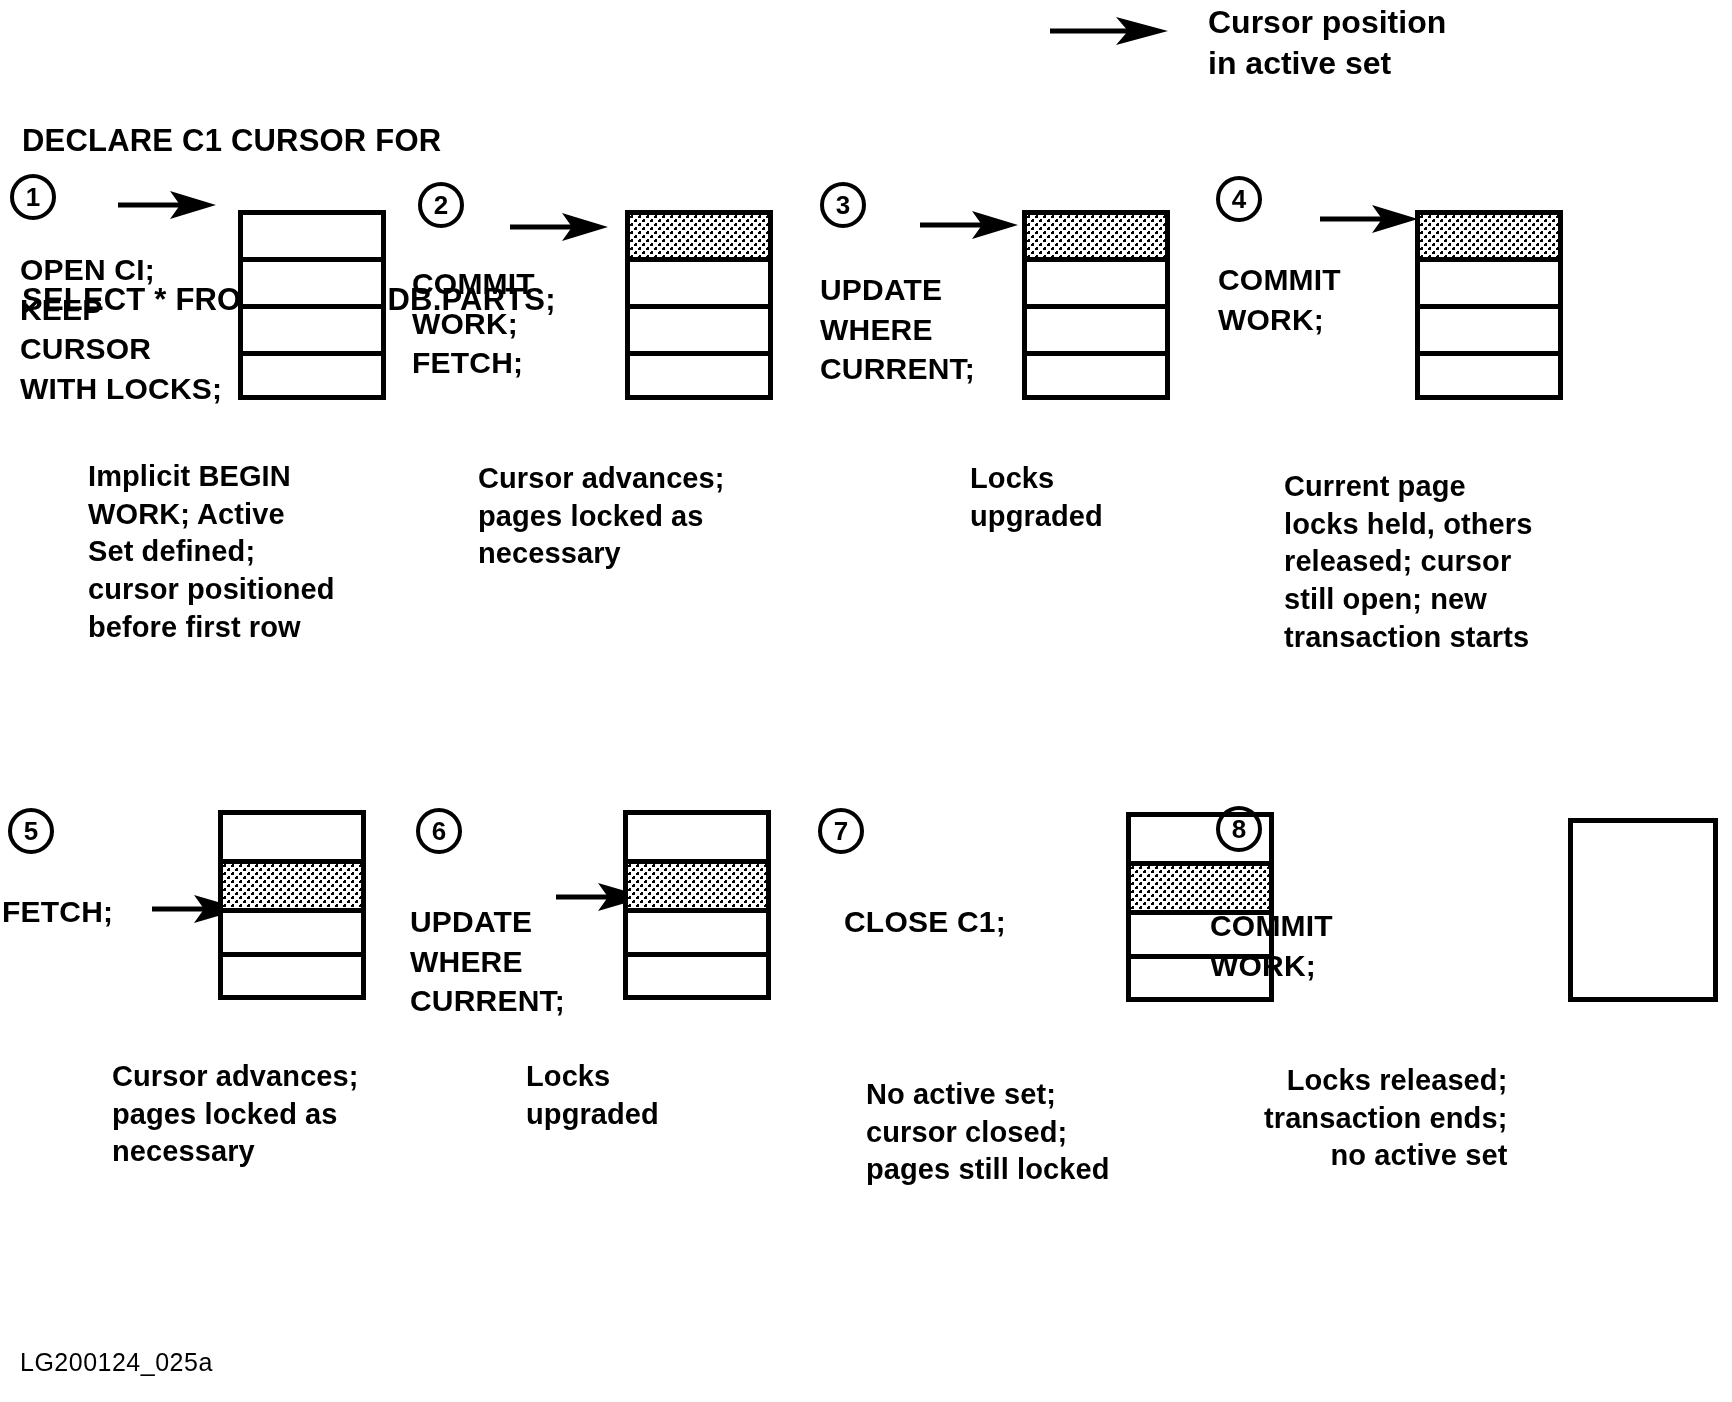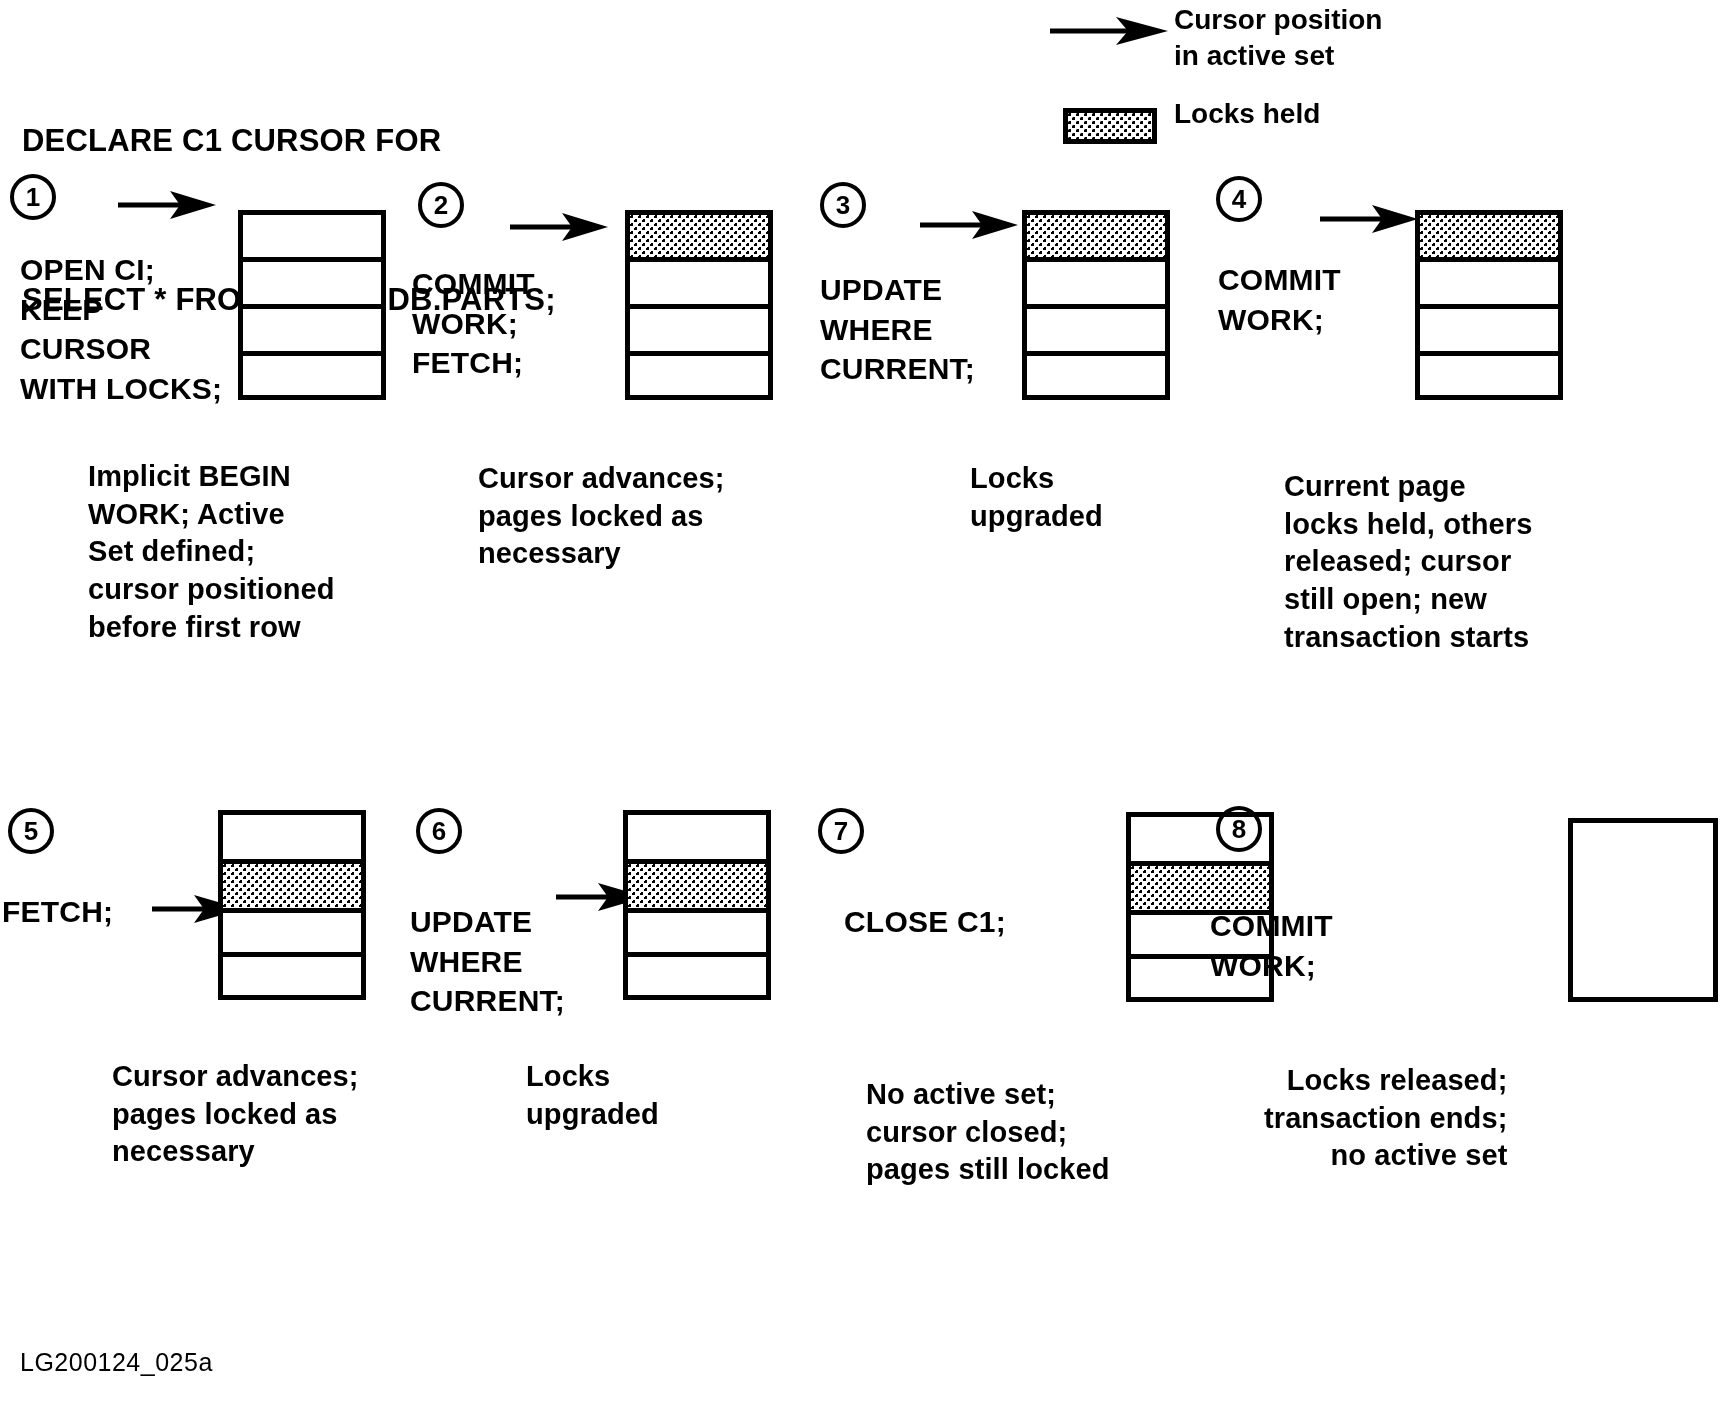--- a/index.html
+++ b/index.html
@@ -43,25 +43,26 @@
   .legend-row.arrow-row { margin-bottom: 22px; }
   .legend-key {
     width: 128px;
     flex: 0 0 128px;
     display: flex;
     align-items: center;
     justify-content: center;
     padding-top: 12px;
   }
   .legend-label {
-    font-size: 28px;
+    font-size: 32px;
     font-weight: bold;
     line-height: 1.28;
     white-space: pre;
     padding-top: 0px;
+    margin-left: 34px;
   }
   .swatch-lock {
     width: 94px;
     height: 36px;
     border: 5px solid #000;
     box-sizing: border-box;
     background-color: #ffffff;
     background-image:
       radial-gradient(circle at 1.6px 1.6px, #000 1.5px, transparent 1.6px),
       radial-gradient(circle at 5.6px 5.6px, #000 1.5px, transparent 1.6px);
@@ -165,26 +166,20 @@
   <div class="legend-row arrow-row">
     <div class="legend-key">
       <svg class="arrow-svg" width="120" height="34" viewBox="0 0 120 34">
         <rect x="0" y="14.5" width="80" height="5" fill="#000"></rect>
         <polygon points="66,3 118,17 66,31 78,17" fill="#000"></polygon>
       </svg>
     </div>
     <div class="legend-label">Cursor position
 in active set</div>
   </div>
-  <div class="legend-row">
-    <div class="legend-key">
-      <div class="swatch-lock"></div>
-    </div>
-    <div class="legend-label">Locks held</div>
-  </div>
 </div>
 
 <div class="row-band" id="band-top">
 
   <div class="step" style="left:0px;">
     <div class="bubble" style="left:10px; top:14px;">1</div>
     <div class="stmt" style="left:20px; top:90px;">OPEN CI;
 KEEP
 CURSOR
 WITH LOCKS;</div>

